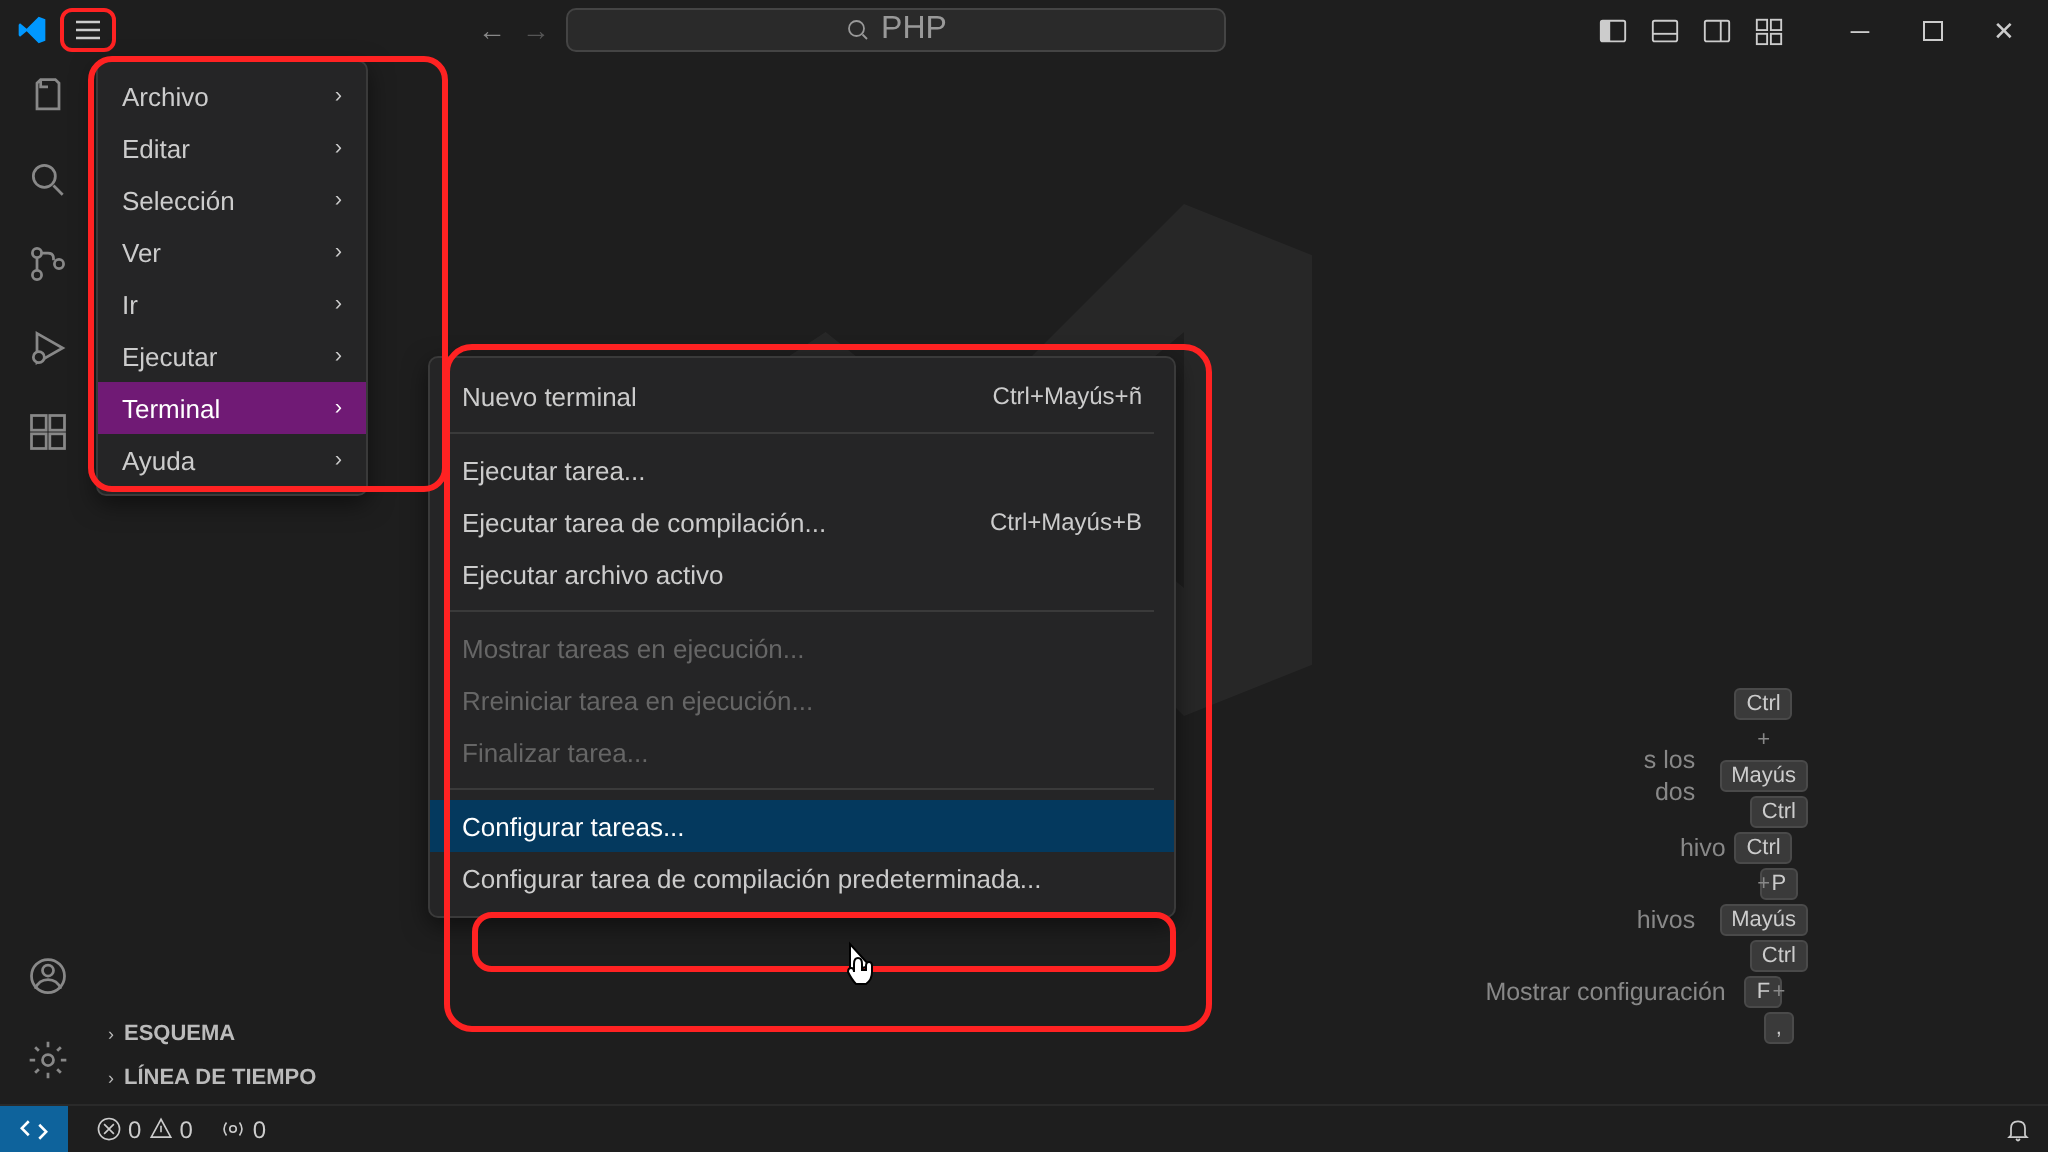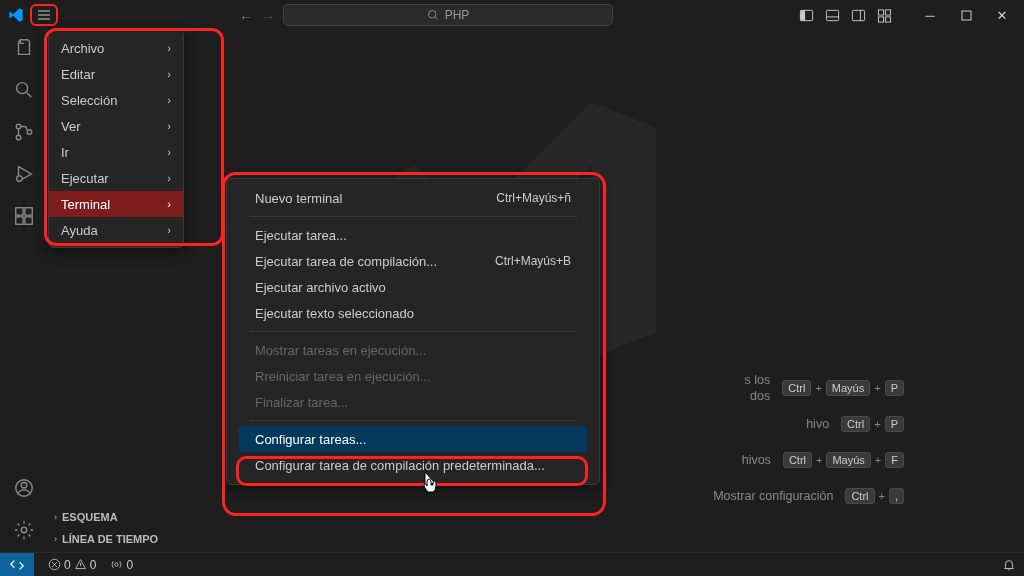--- a/index.html
+++ b/index.html
@@ -6,53 +6,53 @@
   body { background: #1e1e1e; color: #ccc; width: 1024px; height: 576px; overflow: hidden; position: relative; }
   
   .titlebar { height: 30px; background: #1e1e1e; display: flex; align-items: center; }
   .titlebar-left { display: flex; align-items: center; gap: 6px; padding-left: 8px; }
   .vscode-icon { width: 16px; height: 16px; }
   .appmenu-btn { width: 28px; height: 22px; display: flex; align-items: center; justify-content: center; cursor: pointer; border: 2px solid #f22; border-radius: 6px; }
   .appmenu-btn svg { width:16px; height:16px; }
   
   .titlebar-center { flex:1; display:flex; align-items:center; justify-content:center; gap:8px; }
   .nav-arrows { display:flex; gap:8px; color:#888; font-size:14px; }
-  .command-center { background:#2a2a2a; border:1px solid #444; border-radius:5px; height:22px; width:330px; display:flex; align-items:center; justify-content:center; gap:6px; color:#999; font-size:12px; }
+  .command-center { background:#2a2a2a; border:1px solid #444; border-radius:5px; height:22px; width:330px; display:flex; align-items:center; justify-content:center; gap:6px; color:#999; font-size:16px; }
   
   .titlebar-right { display:flex; align-items:center; gap:0; padding-right:4px; }
   .layout-icons { display:flex; gap:2px; margin-right:16px; }
   .layout-icons .ic, .win-controls .ic { width:24px; height:24px; display:flex; align-items:center; justify-content:center; color:#ccc; }
   .win-controls { display:flex; }
   .win-controls .ic { width:36px; font-size:13px; }
   
   .body-area { display:flex; height:520px; }
   .activity-bar { width:48px; background:#1e1e1e; display:flex; flex-direction:column; align-items:center; padding-top:6px; gap:18px; }
   .activity-bar .ab { width:24px; height:24px; color:#7a7a7a; display:flex; align-items:center; justify-content:center; cursor:pointer; }
   .activity-bar .spacer { flex:1; }
   
   .sidebar { width:180px; background:#1e1e1e; }
   
   .main { flex:1; position:relative; background:#1e1e1e; }
   .watermark { position:absolute; left:140px; top:40px; width:320px; height:320px; opacity:0.04; }
   
   .shortcuts { position:absolute; right:120px; top:340px; font-size:12.5px; color:#888;margin-left:22px; }
   .shortcuts .row { display:flex; align-items:center; justify-content:flex-end; gap:12px; height:36px; }
-  .shortcuts .keys { display:flex; gap:4px; align-items:center; }
+  .shortcuts .keys { display:flex; gap:4px; align-items:center;flex-direction:column; }
   .key { background:#3a3a3a; border:1px solid #4a4a4a; border-radius:3px; padding:1px 5px; font-size:11px; color:#ccc; }
   .plus { color:#888; font-size:11px; }
   
   
   .main-menu { position:absolute; left:48px; top:30px; width:136px; background:#252526; border:1px solid #3a3a3a; border-radius:5px; box-shadow:0 4px 12px rgba(0,0,0,.5); padding:4px 0; z-index:20; }
   .main-menu .mi { height:26px; padding:0 12px; display:flex; align-items:center; justify-content:space-between; font-size:13px; color:#ccc; cursor:pointer; }
-  .main-menu .mi.active { background:#7f1d1d; color:#fff; }
+  .main-menu .mi.active { background:#701a75; color:#fff; }
   .chev { color:#ccc; font-size:11px; }
   .main-menu .mi.active .chev { color:#fff; }
   
   
-  .submenu { position:absolute; left:226px; top:178px; width:374px; background:#252526; border:1px solid #3a3a3a; border-radius:5px; box-shadow:0 4px 12px rgba(0,0,0,.5); padding:6px 12px; z-index:21; }
+  .submenu { position:absolute; left:214px; top:178px; width:374px; background:#252526; border:1px solid #3a3a3a; border-radius:5px; box-shadow:0 4px 12px rgba(0,0,0,.5); padding:6px 0; z-index:21; }
   .submenu .si { height:26px; padding:0 16px; display:flex; align-items:center; justify-content:space-between; font-size:13px; color:#ccc; cursor:pointer; }
   .submenu .si.disabled { color:#666; cursor:default; }
   .submenu .si.active { background:#04395e; color:#fff; }
   .submenu .sep { height:1px; margin:5px 10px; background:#3a3a3a; }
   .sc { color:#ccc; font-size:12px; }
   .si.disabled .sc { color:#666; }
   
   
   .hl1 { position:absolute; left:44px; top:28px; width:180px; height:218px; border:3px solid #f22; border-radius:12px; z-index:40; pointer-events:none; }
   .hl2 { position:absolute; left:222px; top:172px; width:384px; height:344px; border:3px solid #f22; border-radius:14px; z-index:40; pointer-events:none; }
@@ -280,23 +280,20 @@
   <div class="si">
       <span>Ejecutar tarea...</span>
     </div>
   <div class="si">
       <span>Ejecutar tarea de compilación...</span>
       <span class="sc">Ctrl+Mayús+B</span>
     </div>
   <div class="si">
       <span>Ejecutar archivo activo</span>
     </div>
-  <div class="si">
-      <span>Ejecutar texto seleccionado</span>
-    </div>
   <div class="sep"></div>
   <div class="si disabled">
       <span>Mostrar tareas en ejecución...</span>
     </div>
   <div class="si disabled">
       <span>Rreiniciar tarea en ejecución...</span>
     </div>
   <div class="si disabled">
       <span>Finalizar tarea...</span>
     </div>

